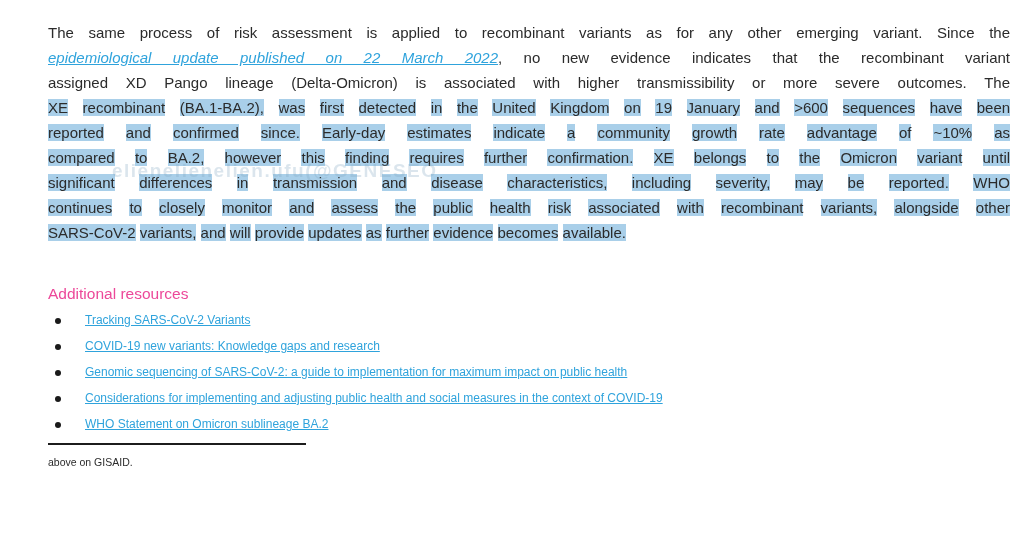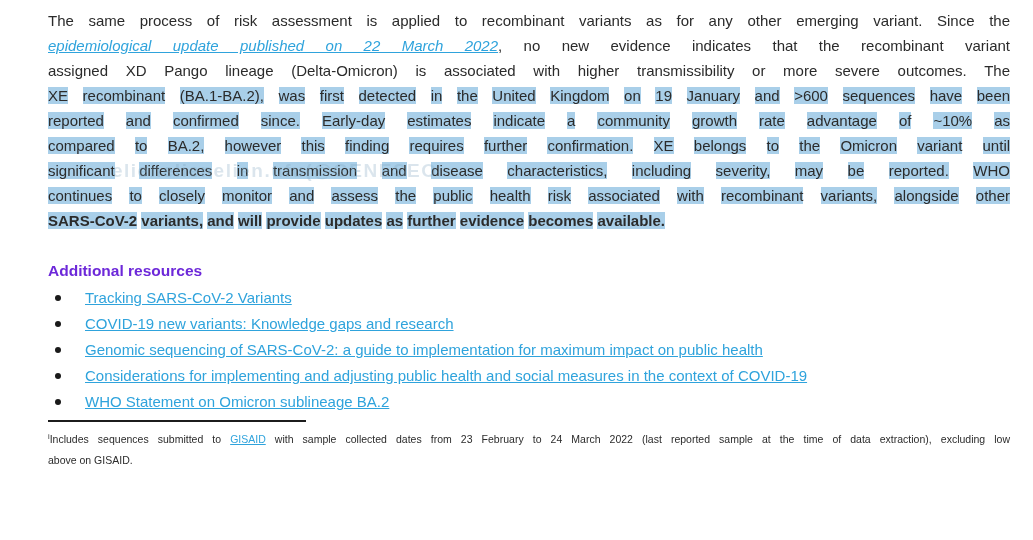--- a/index.html
+++ b/index.html
@@ -5,71 +5,71 @@
   html, body {
     margin: 0;
     padding: 0;
     background: #ffffff;
   }
   .page {
     position: relative;
     width: 1033px;
     height: 540px;
     box-sizing: border-box;
-    padding: 8px 23px 0 48px;
+    padding: 20px 23px 0 48px;
     background: #ffffff;
     font-family: "Liberation Sans", sans-serif;
     color: var(--text, #2b2b2b);
     overflow: hidden;
   }
   
   .para { width: 962px; }
   .para-line {
     font-size: 15px;
     line-height: 25px;
     text-align: justify;
     text-align-last: justify;
     white-space: normal;
     color: var(--text, #2b2b2b);
     font-weight: 500;
   }
-  .para-line.last { text-align-last: left; font-weight: bold; }
+  .para-line.last { text-align-last: left; }
   .doc-link {
     color: var(--link, #2fa3dc);
     text-decoration: underline;
     text-decoration-color: var(--link, #2fa3dc);
     cursor: pointer;
     font-style: italic;
   }
   .hl-word { background: var(--highlight, #a9cfe9); }
   
   .section-heading {
-    margin-top: 25px;
+    margin-top: 36px;
     font-size: 15.5px;
     line-height: 25px;
-    font-weight: 700;
-    color: #6d28d9;
+    font-weight: 400;
+    color: #ec4899;
   }
   .bullets { margin-top: 2px; }
   .bullet-row {
     display: flex;
     align-items: flex-start;
     line-height: 25px;
     margin-bottom: 1px;
   }
   .bullet-dot {
     flex: 0 0 auto;
     width: 6px;
     height: 6px;
     border-radius: 50%;
     background: #1a1a1a;
     margin: 10px 24px 0 7px;
   }
   .bullet-link {
-    font-size: 15px;
+    font-size: 12px;
     font-weight: 500;
     color: var(--link, #2fa3dc);
     text-decoration: underline;
     text-decoration-color: var(--link, #2fa3dc);
     cursor: pointer;
   }
   
   .footnote-sep {
     margin-top: 6px;
     width: 258px;
@@ -148,19 +148,18 @@
       </div>
       <div class="bullet-row">
         <span class="bullet-dot"></span>
         <a class="bullet-link">WHO Statement on Omicron sublineage BA.2</a>
       </div>
     </div>
 
   <div class="footnote-sep"></div>
 
   <div class="footnote" id="footnote">
-      <div class="footnote-line"><span class="footnote-sup">i</span>Includes sequences submitted to <a class="footnote-link">GISAID</a> with sample collected dates from 23 February to 24 March 2022 (last reported sample at the time of data extraction), excluding low</div>
       <div class="footnote-line last">above on GISAID.</div>
     </div>
 
   <div class="watermark">elienelienelien.ufu(@GENESEO</div>
 
 </div>
 
 </body></html>

